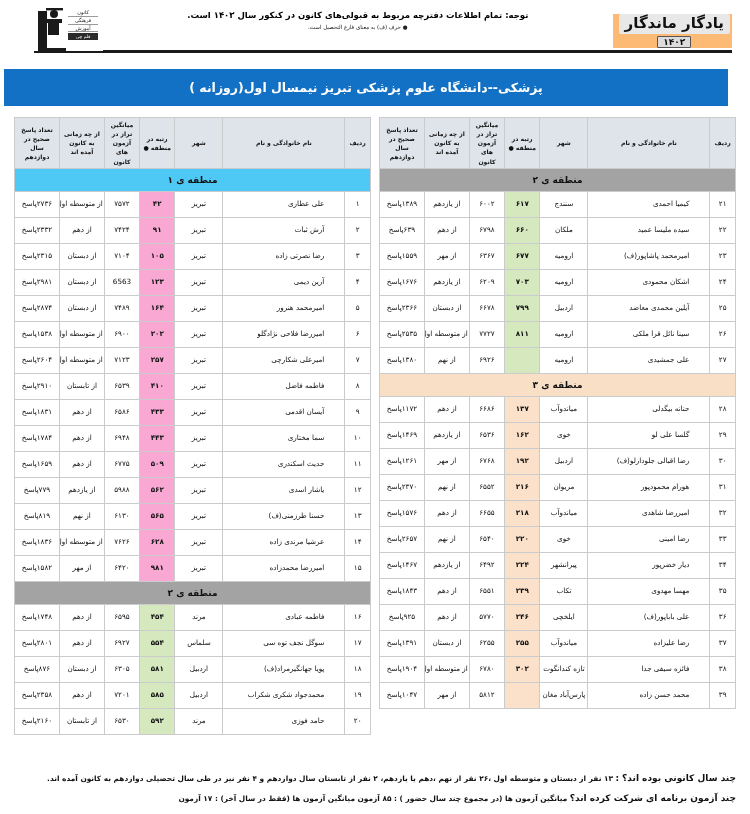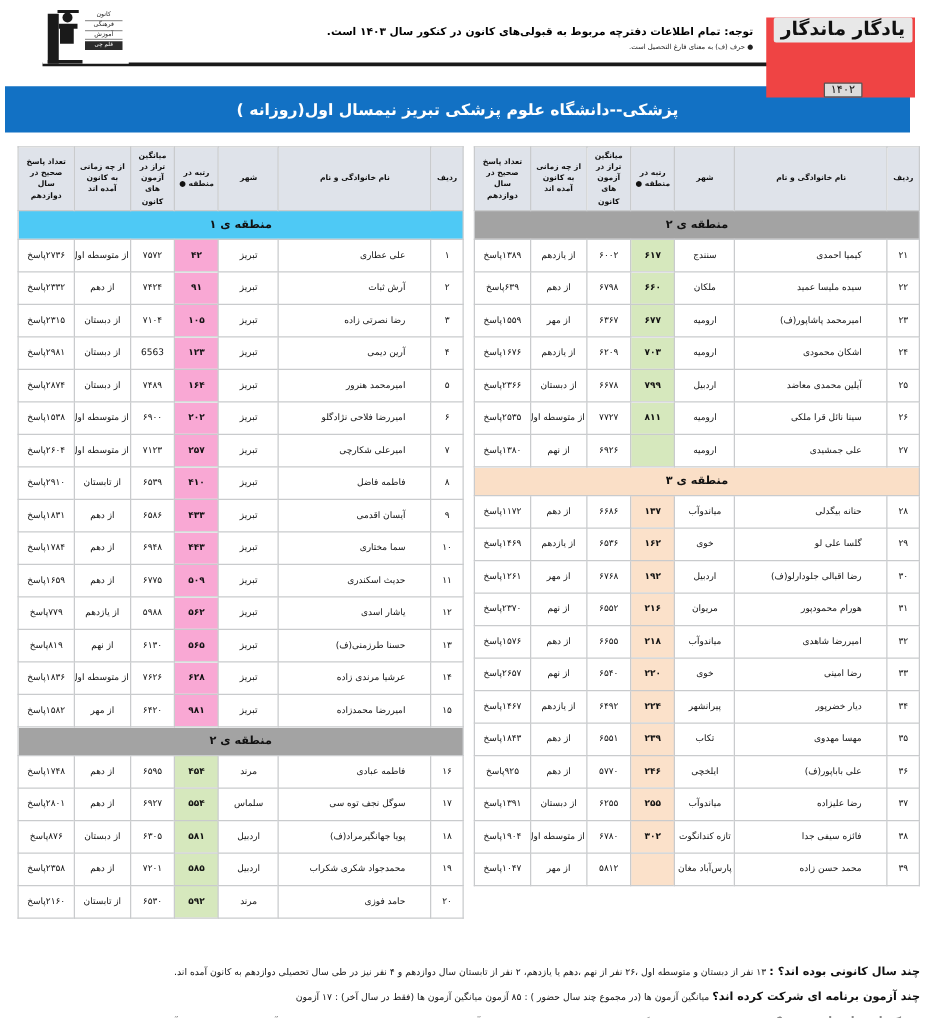--- a/index.html
+++ b/index.html
@@ -28,41 +28,41 @@
     left:34px;right:18px;bottom:7px;
     height:3px;background:#1a1a1a;
   }
   
   .brand{
     position:relative;
     z-index:3;
     display:flex;
     flex-direction:column;
     align-items:center;
-    background:#ef4444;
+    background:#fdba74;
     padding:0 2px 0 6px;
     margin-top:10px;
-    gap:20px;
   }
   .brand-word{
     font-size:15px;font-weight:bold;color:#111;
     letter-spacing:.5px;line-height:1.1;
     background:#e8e8e8;padding:1px 6px 2px 6px;border-radius:2px;
     white-space:nowrap;
   }
   .brand-year{
-    margin-top:12px;
-    font-size:9px;font-weight:normal;color:#111;
+    margin-top:2px;
+    font-size:9px;font-weight:bold;color:#111;
     background:#dcdcdc;border:1px solid #555;
     padding:0 5px;border-radius:1px;letter-spacing:1px;
   }
   
   .notice{
     flex:1;
-    margin-top:16px;
+    text-align:center;
+    margin-top:5px;
     padding:0 10px;
   }
   .notice-main{font-size:8.5px;font-weight:bold;color:#000;line-height:1.5;}
   .notice-sub{font-size:5.5px;color:#222;margin-top:2px;line-height:1.4;}
 
   
   .logo{
     position:relative;z-index:3;
     background:#fff;
     padding:0 4px;
@@ -163,21 +163,21 @@
   
   .footer{
     margin:34px 14px 0 14px;
     font-size:7.4px;
     color:#111;
     line-height:2.0;
     text-align:justify;
   }
   .footer p{margin:0 0 2px 0;}
   .f-q{font-weight:bold;font-size:9px;}
-  .f-a{font-size:7.4px;}
+  .f-a{font-size:7.4px;font-weight:bold;}
 </style>
 </head>
 <body>
 
 <div class="header">
   <div class="header-rule"></div>
 
   <div class="brand">
     <div class="brand-word">یادگار ماندگار</div>
     <div class="brand-year">۱۴۰۲</div>

